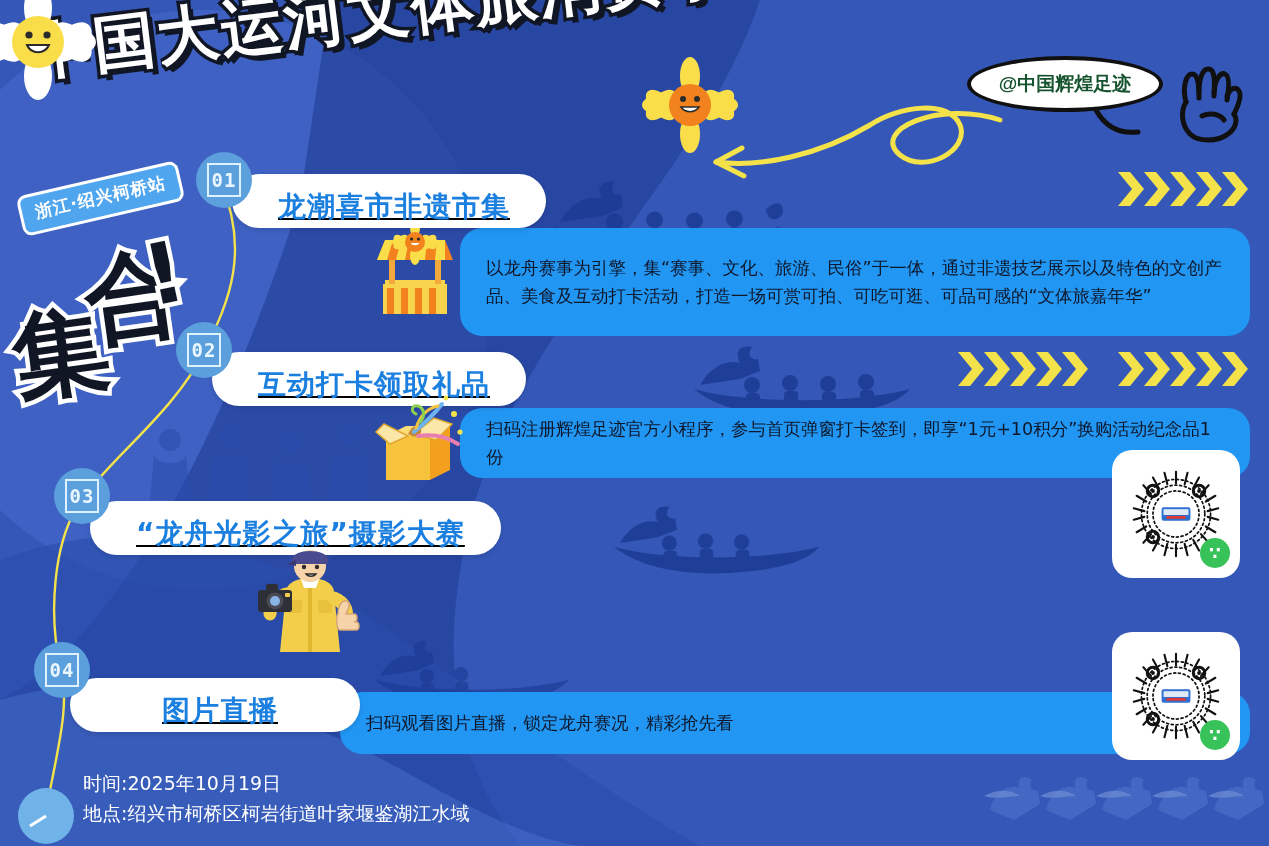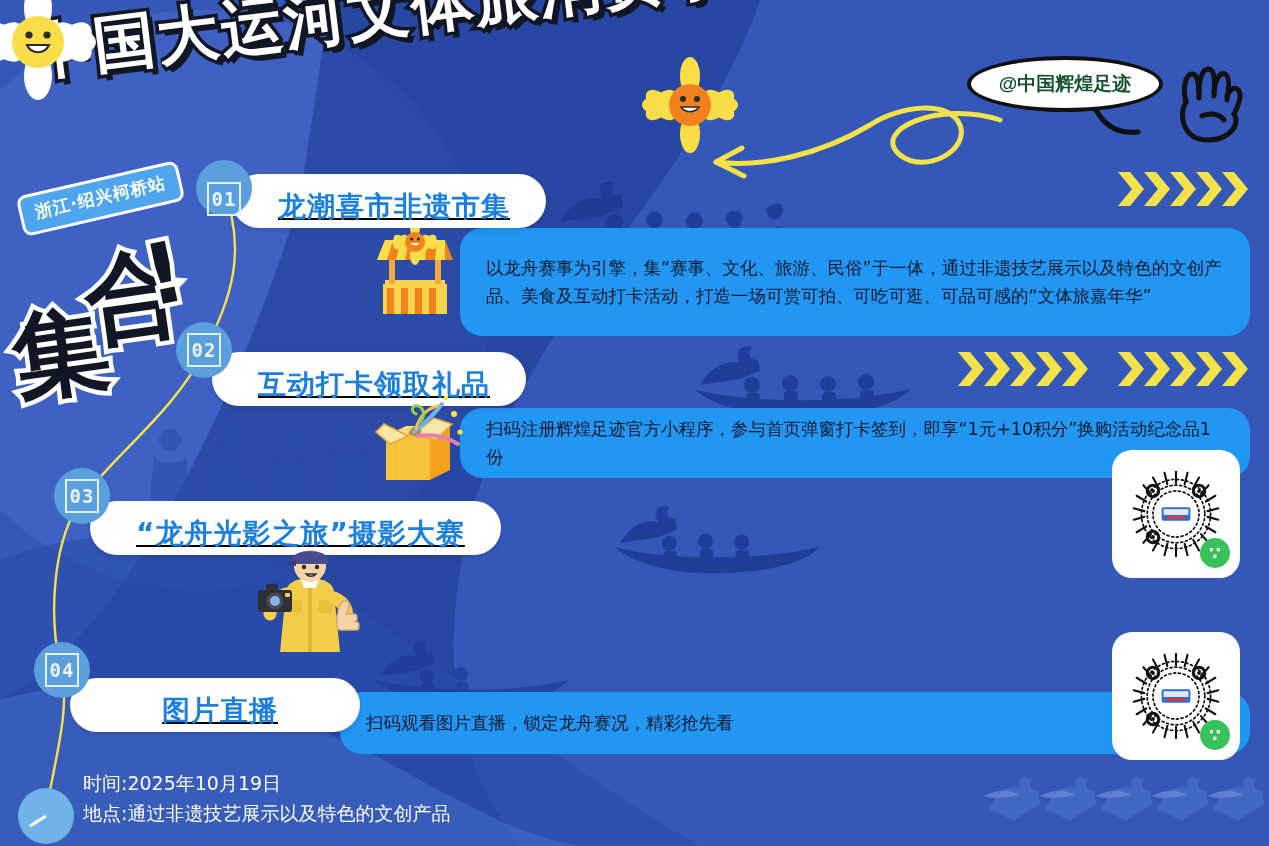--- a/index.html
+++ b/index.html
@@ -388,21 +388,21 @@
   <svg class="chevrons" style="left:1118px; top:348px; width:132px; height:42px;" viewBox="0 0 132 42">
     <g fill="#f4e24a">
       <path d="M0,4 L12,4 L26,21 L12,38 L0,38 L14,21 Z"></path>
       <path d="M26,4 L38,4 L52,21 L38,38 L26,38 L40,21 Z"></path>
       <path d="M52,4 L64,4 L78,21 L64,38 L52,38 L66,21 Z"></path>
       <path d="M78,4 L90,4 L104,21 L90,38 L78,38 L92,21 Z"></path>
       <path d="M104,4 L116,4 L130,21 L116,38 L104,38 L118,21 Z"></path>
     </g>
   </svg>
 
-  <div class="num-circle" style="left:196px; top:160px;align-items:flex-end;">
+  <div class="num-circle" style="left:196px; top:152px;">
     <div class="inner">
         <span>01</span>
       </div>
   </div>
   <div class="pill" style="left:232px; top:174px; ">
     <span>龙潮喜市非遗市集</span>
   </div>
   <div class="card" style="left:460px; top:228px; width:790px; height:108px;">
     <p>以龙舟赛事为引擎，集“赛事、文化、旅游、民俗”于一体，通过非遗技艺展示以及特色的文创产品、美食及互动打卡活动，打造一场可赏可拍、可吃可逛、可品可感的“文体旅嘉年华”</p>
   </div>
@@ -631,16 +631,16 @@
     <div class="qr-badge">∵</div>
   </div>
 
   <svg style="position:absolute; left:16px; top:786px; width:64px; height:60px; z-index:6" viewBox="0 0 64 60">
     <circle cx="30" cy="30" r="28" fill="#6fb3e8"></circle>
     <path d="M30,30 L14,40" stroke="#ffffff" stroke-width="3"></path>
   </svg>
 
   <div class="footer">
     <div>时间:2025年10月19日</div>
-    <div>地点:通过非遗技艺展示以及特色的文创产品</div>
+    <div>地点:绍兴市柯桥区柯岩街道叶家堰鉴湖江水域</div>
   </div>
 
 </div>
 
 </body></html>

